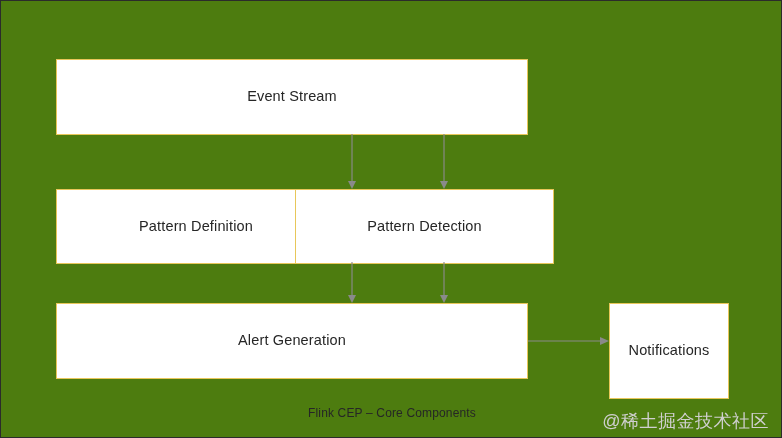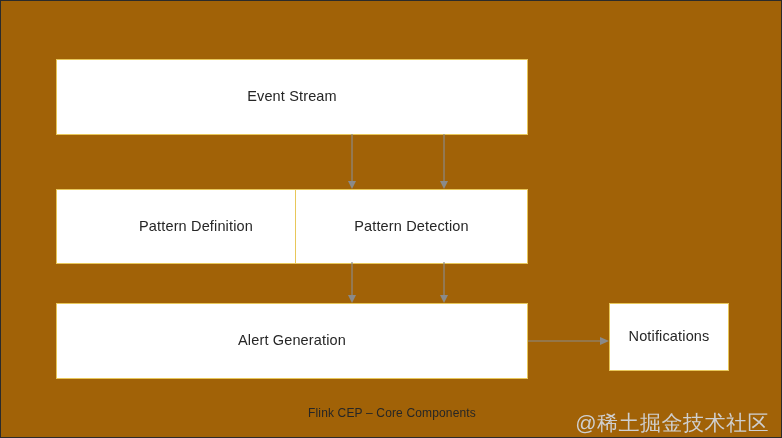--- a/index.html
+++ b/index.html
@@ -4,21 +4,21 @@
 <style>
   html, body {
     margin: 0;
     padding: 0;
     background: #ffffff;
   }
   #canvas {
     position: relative;
     width: 782px;
     height: 438px;
-    background: #a16207;
+    background: #4d7c0f;
     border: 1px solid #2b2b2b;
     box-sizing: border-box;
     overflow: hidden;
     font-family: "Liberation Sans", sans-serif;
   }
   .node {
     position: absolute;
     box-sizing: border-box;
     border: 1.3px solid #e8c75a;
     background: #ffffff;
@@ -30,23 +30,23 @@
     font-family: "Liberation Sans", sans-serif;
     font-size: 14.5px;
     color: #262626;
     letter-spacing: 0.15px;
     line-height: 1.2;
     white-space: nowrap;
   }
   
   #node-event-stream       { left: 55px;  top: 58px;  width: 472px; height: 76px; }
   #node-pattern-definition { left: 55px;  top: 188px; width: 280px; height: 75px; }
-  #node-pattern-detection  { left: 294px; top: 188px; width: 233px; height: 75px; }
+  #node-pattern-detection  { left: 294px; top: 188px; width: 259px; height: 75px; }
   #node-alert-generation   { left: 55px;  top: 302px; width: 472px; height: 76px; align-items: center; }
-  #node-notifications      { left: 608px; top: 302px; width: 120px; height: 68px; }
+  #node-notifications      { left: 608px; top: 302px; width: 120px; height: 96px; }
 
   
   .connector {
     position: absolute;
     overflow: visible;
   }
   .conn-line {
     stroke: #8a8a8a;
     stroke-width: 1.15px;
     fill: none;
@@ -70,21 +70,21 @@
     font-family: "Liberation Sans", sans-serif;
     font-size: 12px;
     color: #262626;
     letter-spacing: 0.15px;
   }
   #watermark {
     position: absolute;
     right: 12px;
     top: 408px;
     font-family: "Liberation Sans", sans-serif;
-    font-size: 21px;
+    font-size: 18px;
     color: #cfcfcf;
     letter-spacing: 0.5px;
     user-select: none;
   }
 </style>
 </head>
 <body>
 
 <div id="canvas">
 

